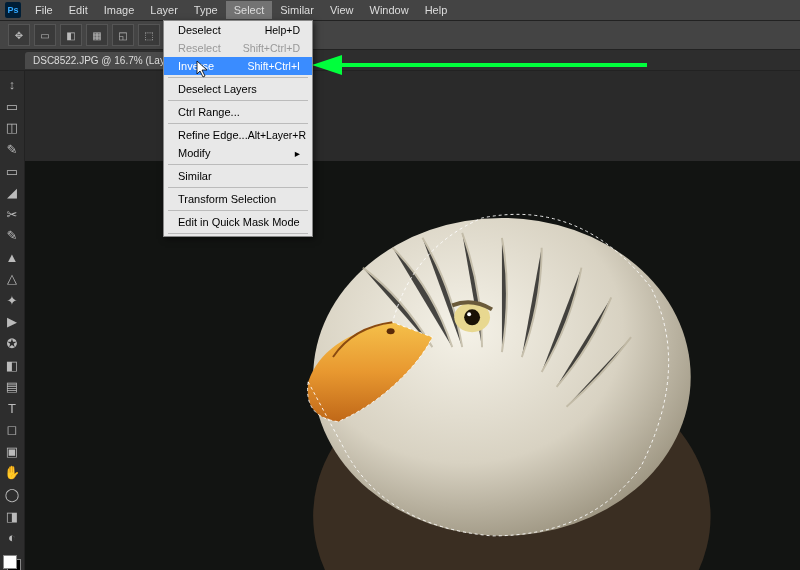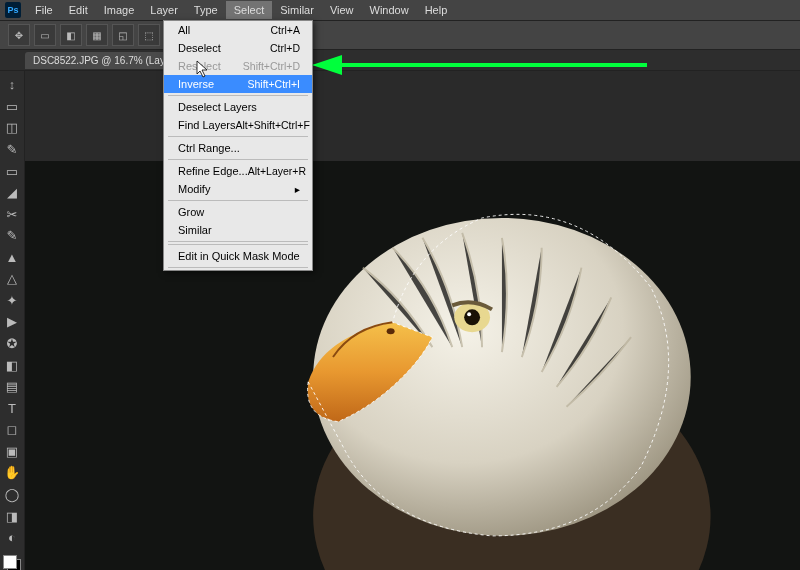--- a/index.html
+++ b/index.html
@@ -311,68 +311,60 @@
 
           <path d="M-145 55 Q-150 90 -115 95 Q-80 80 -50 50 Q-30 30 -20 10 L-60 -5 Q-40 -80 30 -110 Q130 -130 200 -40 Q240 40 190 140 Q140 210 40 210 Q-70 200 -110 120 Z" fill="none" stroke="#fff" stroke-width="1" stroke-dasharray="3,3" opacity="0.9"></path>
         </g>
       </svg>
     </div>
   </div>
 </div>
 
 <div class="dropdown" id="dropdown">
     <div class="item">
-      <span class="label">All</span>
-      <span class="shortcut">Ctrl+A</span>
-    </div>
-    <div class="item">
       <span class="label">Deselect</span>
-      <span class="shortcut">Ctrl+D</span>
+      <span class="shortcut">Help+D</span>
     </div>
     <div class="item disabled">
       <span class="label">Reselect</span>
       <span class="shortcut">Shift+Ctrl+D</span>
     </div>
     <div class="item highlighted">
       <span class="label">Inverse</span>
       <span class="shortcut">Shift+Ctrl+I</span>
     </div>
     <div class="sep"></div>
     <div class="item">
       <span class="label">Deselect Layers</span>
       <span class="shortcut"></span>
     </div>
-    <div class="item">
-      <span class="label">Find Layers</span>
-      <span class="shortcut">Alt+Shift+Ctrl+F</span>
-    </div>
     <div class="sep"></div>
     <div class="item">
       <span class="label">Ctrl Range...</span>
       <span class="shortcut"></span>
     </div>
     <div class="sep"></div>
     <div class="item">
       <span class="label">Refine Edge...</span>
       <span class="shortcut">Alt+Layer+R</span>
     </div>
     <div class="item">
       <span class="label">Modify</span>
       <span class="shortcut">▸</span>
     </div>
     <div class="sep"></div>
     <div class="item">
-      <span class="label">Grow</span>
-      <span class="shortcut"></span>
-    </div>
-    <div class="item">
       <span class="label">Similar</span>
       <span class="shortcut"></span>
     </div>
     <div class="sep"></div>
+    <div class="item">
+      <span class="label">Transform Selection</span>
+      <span class="shortcut"></span>
+    </div>
     <div class="sep"></div>
     <div class="item">
       <span class="label">Edit in Quick Mask Mode</span>
       <span class="shortcut"></span>
     </div>
     <div class="sep"></div>
   </div>
 
 <div class="cursor">
   <svg width="14" height="18" viewBox="0 0 14 18">

